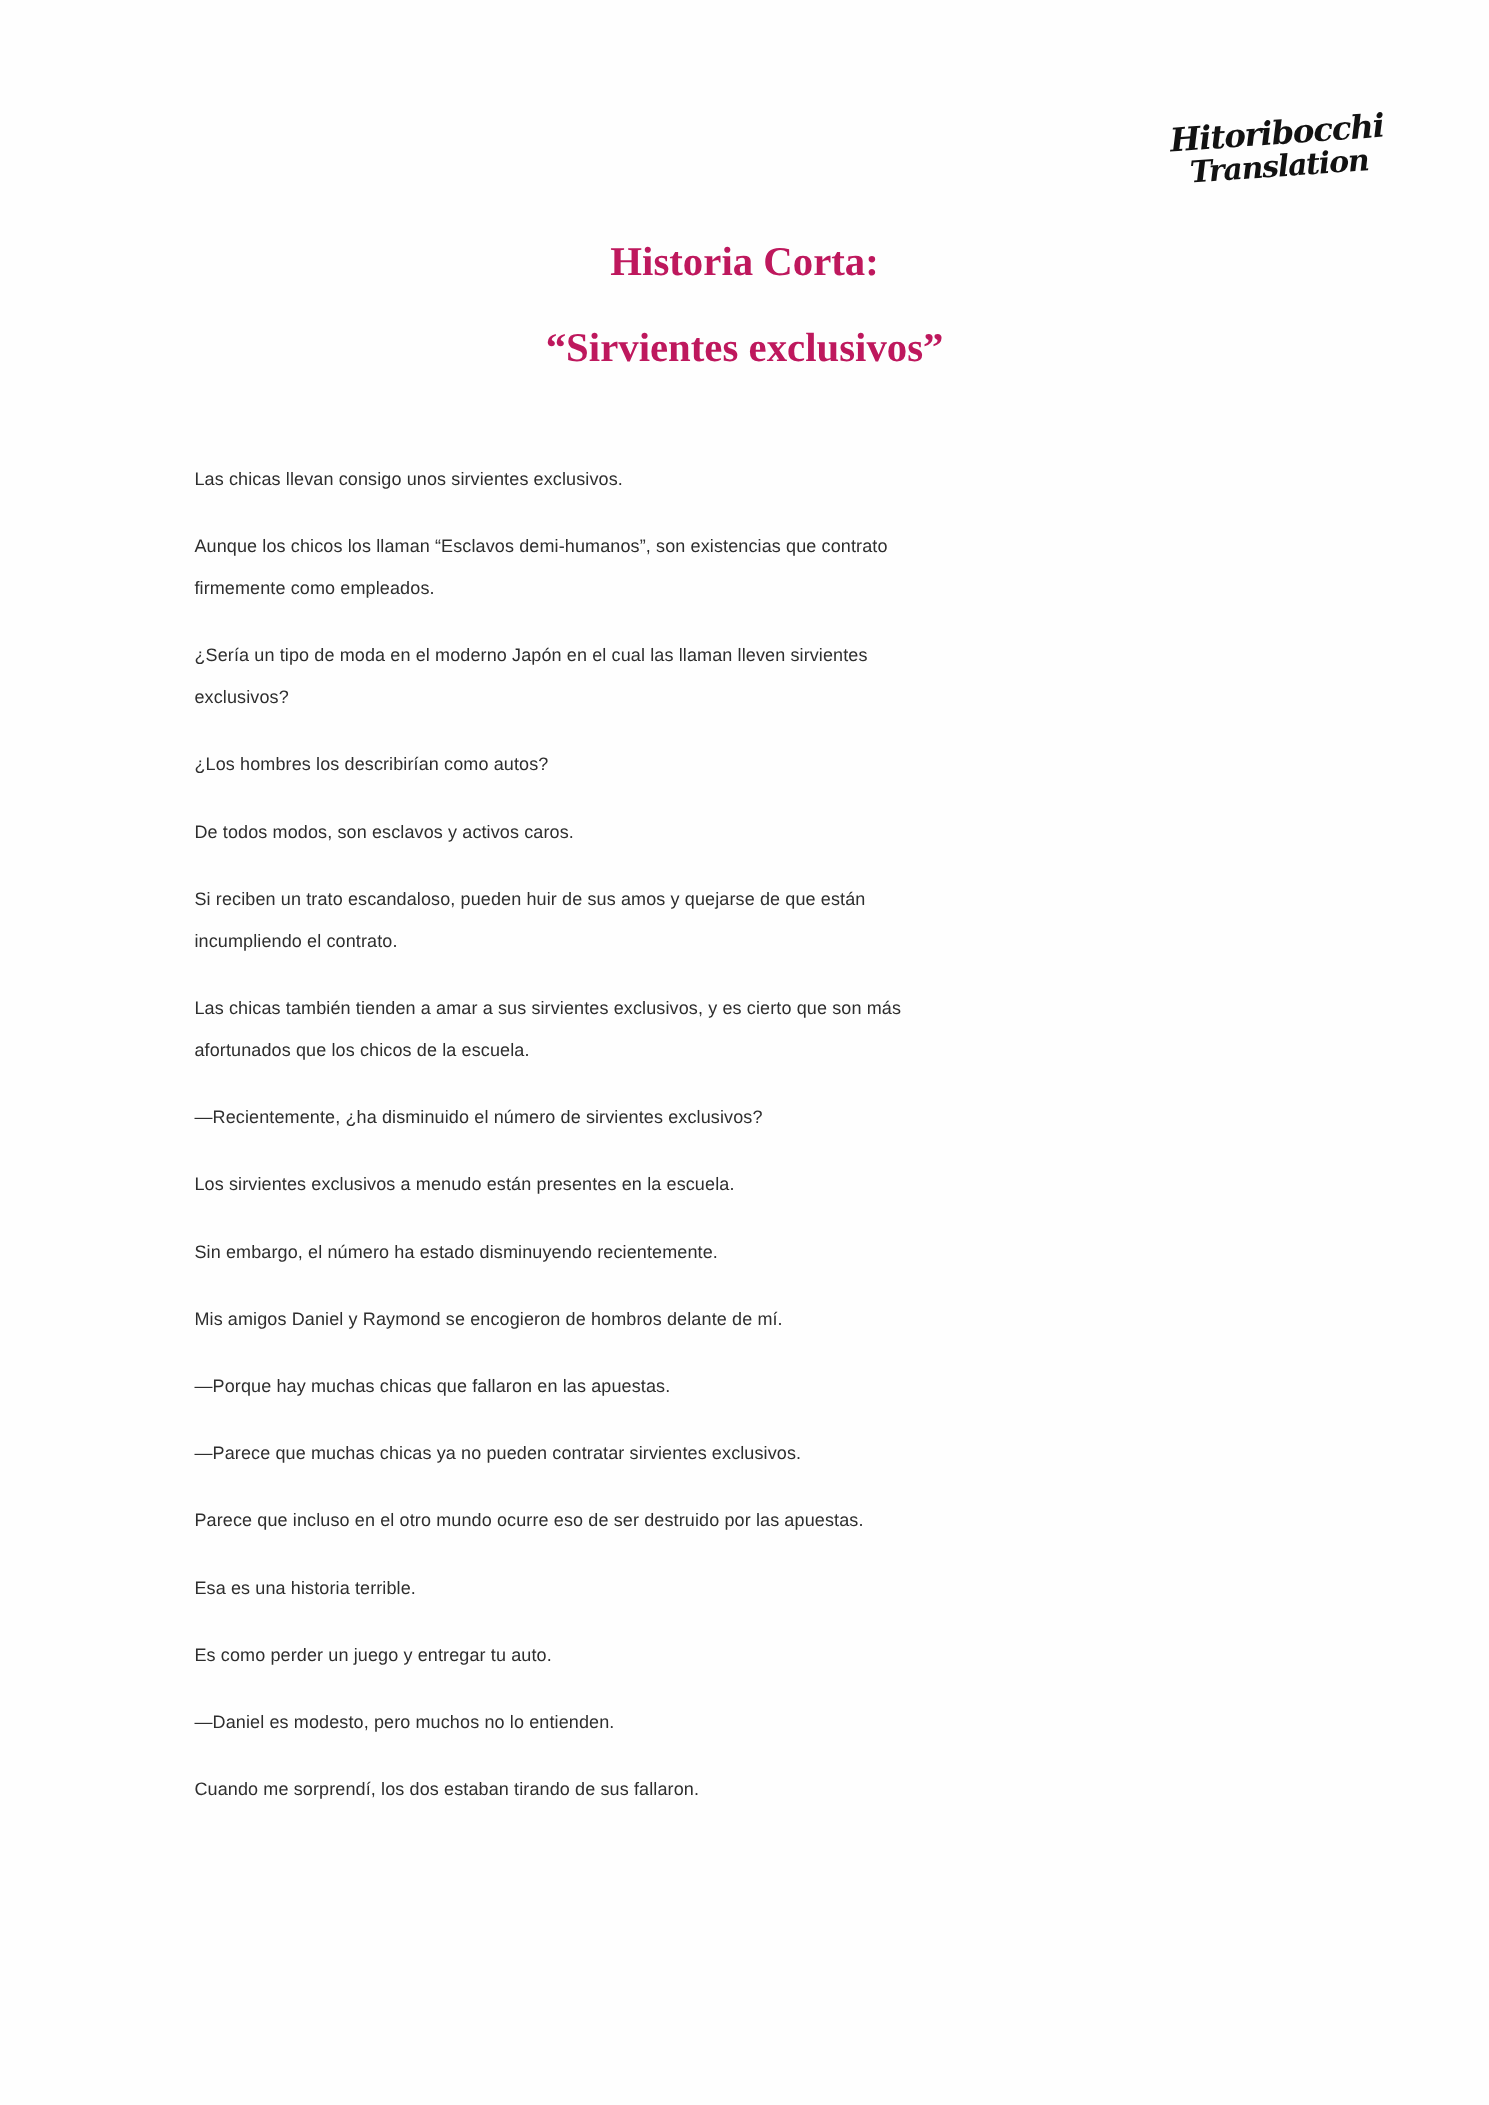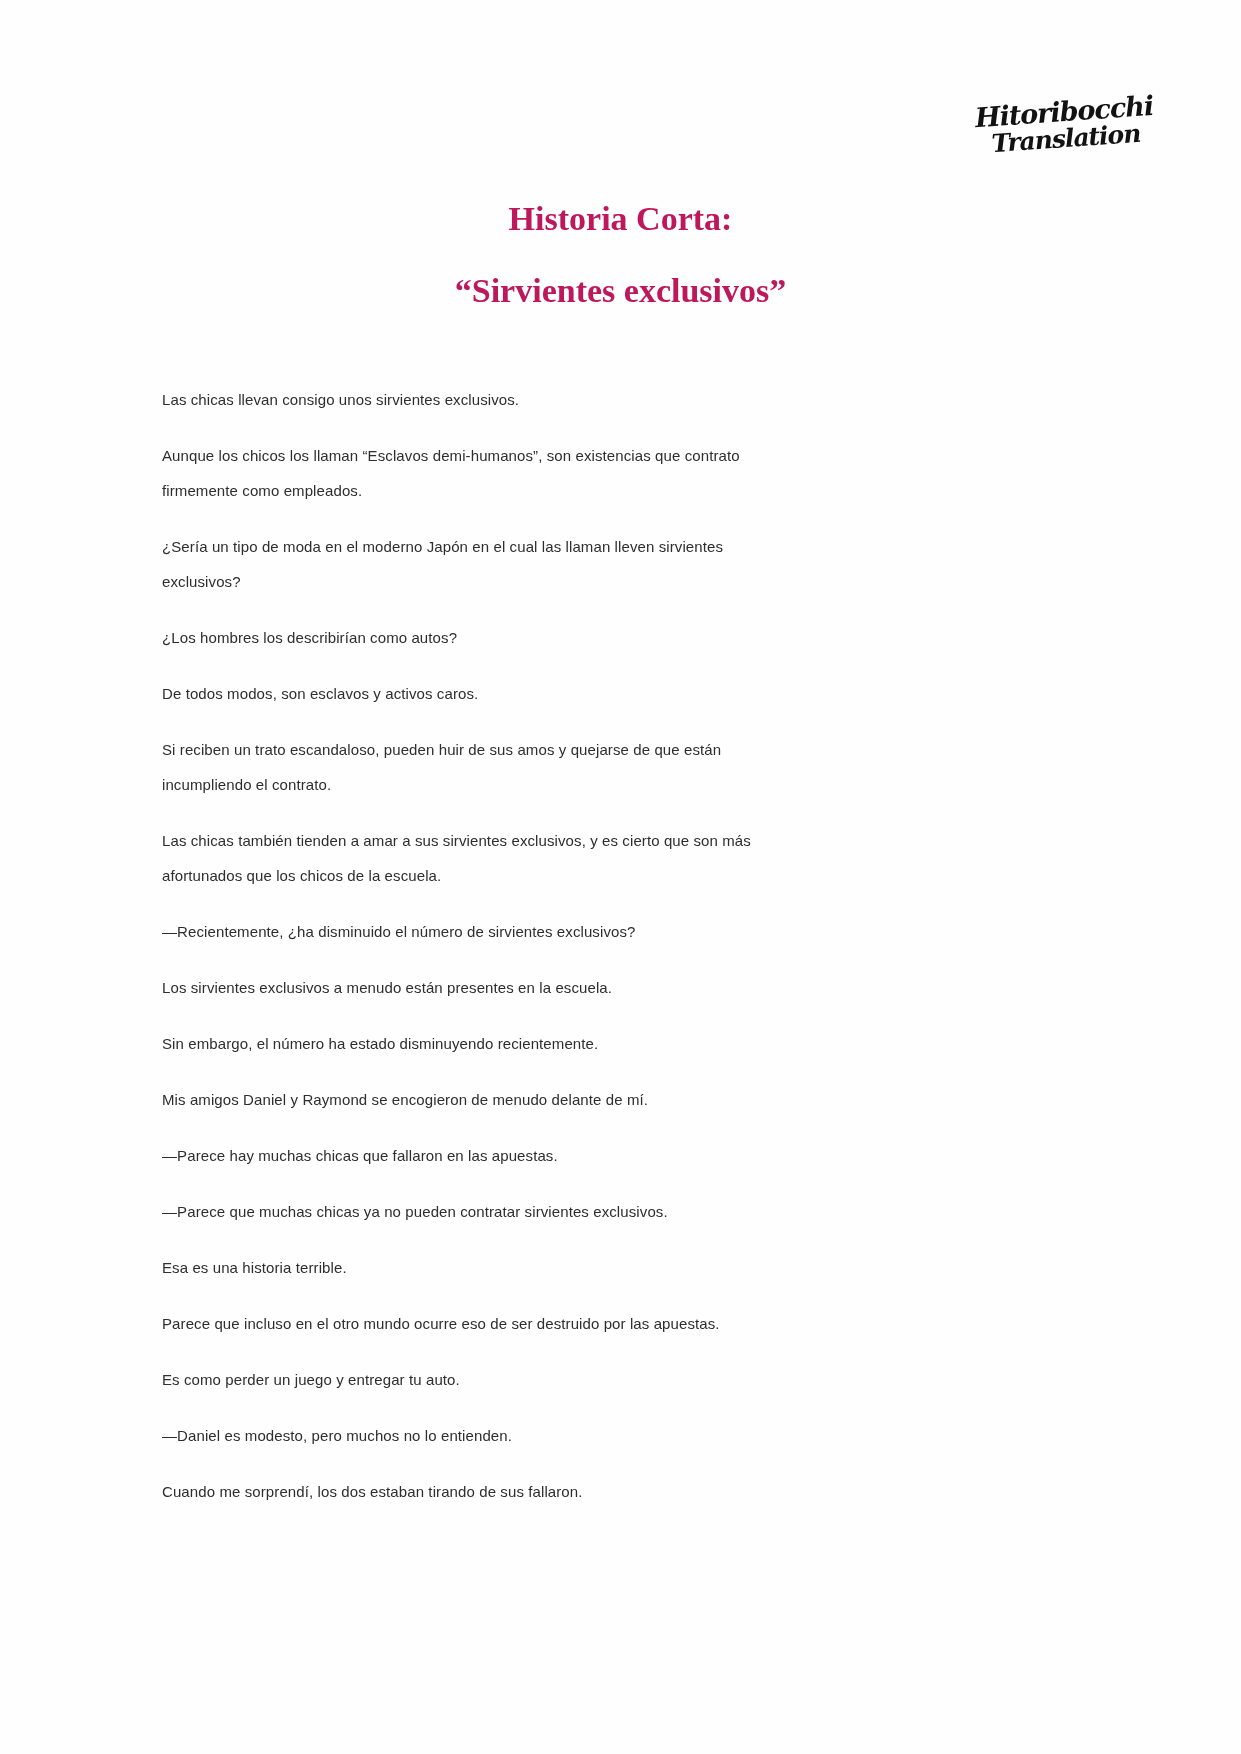--- a/index.html
+++ b/index.html
@@ -85,23 +85,23 @@
 exclusivos?</p>
     <p>¿Los hombres los describirían como autos?</p>
     <p>De todos modos, son esclavos y activos caros.</p>
     <p>Si reciben un trato escandaloso, pueden huir de sus amos y quejarse de que están
 incumpliendo el contrato.</p>
     <p>Las chicas también tienden a amar a sus sirvientes exclusivos, y es cierto que son más
 afortunados que los chicos de la escuela.</p>
     <p>—Recientemente, ¿ha disminuido el número de sirvientes exclusivos?</p>
     <p>Los sirvientes exclusivos a menudo están presentes en la escuela.</p>
     <p>Sin embargo, el número ha estado disminuyendo recientemente.</p>
-    <p>Mis amigos Daniel y Raymond se encogieron de menudo delante de mí.</p>
-    <p>—Parece hay muchas chicas que fallaron en las apuestas.</p>
+    <p>Mis amigos Daniel y Raymond se encogieron de hombros delante de mí.</p>
+    <p>—Porque hay muchas chicas que fallaron en las apuestas.</p>
     <p>—Parece que muchas chicas ya no pueden contratar sirvientes exclusivos.</p>
+    <p>Parece que incluso en el otro mundo ocurre eso de ser destruido por las apuestas.</p>
     <p>Esa es una historia terrible.</p>
-    <p>Parece que incluso en el otro mundo ocurre eso de ser destruido por las apuestas.</p>
     <p>Es como perder un juego y entregar tu auto.</p>
     <p>—Daniel es modesto, pero muchos no lo entienden.</p>
     <p>Cuando me sorprendí, los dos estaban tirando de sus fallaron.</p>
   </div>
 
 </div>
 
 </body></html>

